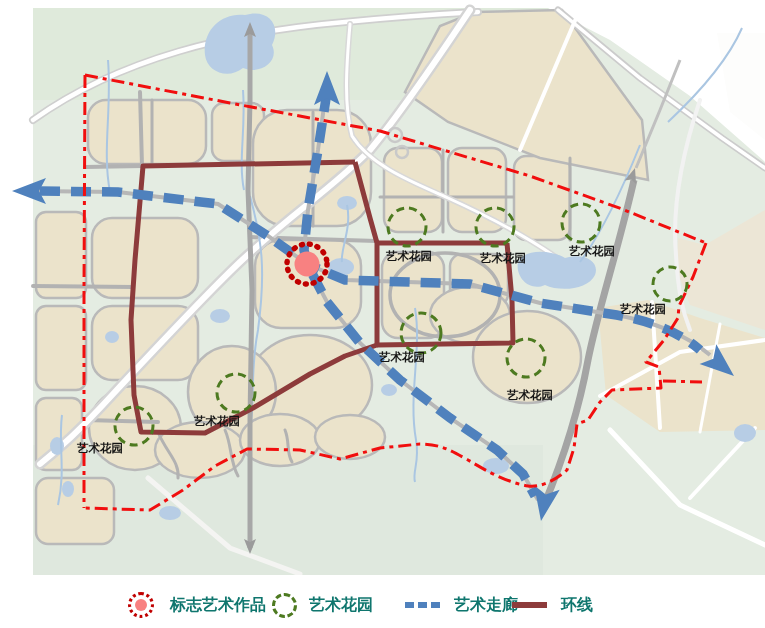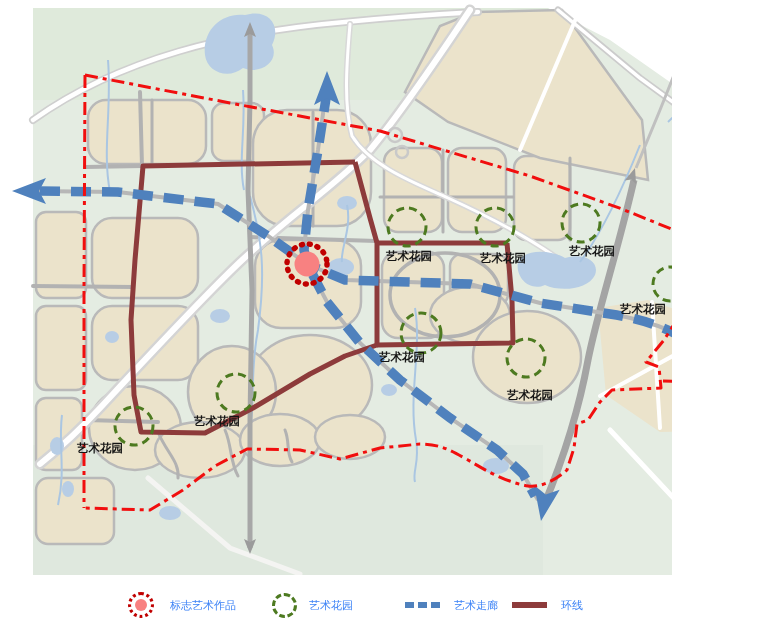--- a/index.html
+++ b/index.html
@@ -1,23 +1,23 @@
 <!DOCTYPE html>
 <html><head>
 <meta charset="utf-8">
 <style>
   html,body{margin:0;padding:0;background:#ffffff;}
-  #root{position:relative;width:672px;height:628px;background:#ffffff;overflow:hidden;
+  #root{position:relative;width:765px;height:628px;background:#ffffff;overflow:hidden;
         font-family:"DejaVu Sans","Liberation Sans",sans-serif;}
   svg{display:block;}
   .map-label{font-family:"DejaVu Sans","Liberation Sans",sans-serif;font-size:11.5px;font-weight:bold;fill:#151515;}
   .garden-circle{fill:none;stroke-width:3;stroke-dasharray:8 5;}
   
   .legend-item{position:absolute;top:590px;height:30px;display:flex;align-items:center;}
-  .legend-label{font-size:11px;font-weight:normal;color:#3b82f6;white-space:nowrap;}
+  .legend-label{font-size:16px;font-weight:bold;color:#0f766e;white-space:nowrap;}
   .sym-landmark{width:20px;height:20px;border:3px dotted #c00000;border-radius:50%;
                 display:flex;align-items:center;justify-content:center;margin-right:16px;}
   .sym-landmark-inner{width:12px;height:12px;border-radius:50%;background:#f88181;}
   .sym-garden{width:19px;height:19px;border:3px dashed #4d7a20;border-radius:50%;margin-right:12px;}
   .sym-corridor{display:flex;gap:4px;margin-right:14px;}
   .sym-corridor span{width:9px;height:6px;background:#4f81bd;display:block;}
   .sym-ring{width:35px;height:6px;background:#8d3b3b;margin-right:14px;}
   .li-1{left:128px;} .li-2{left:272px;} .li-3{left:405px;} .li-4{left:512px;align-items:center;}
 </style>
 </head>

